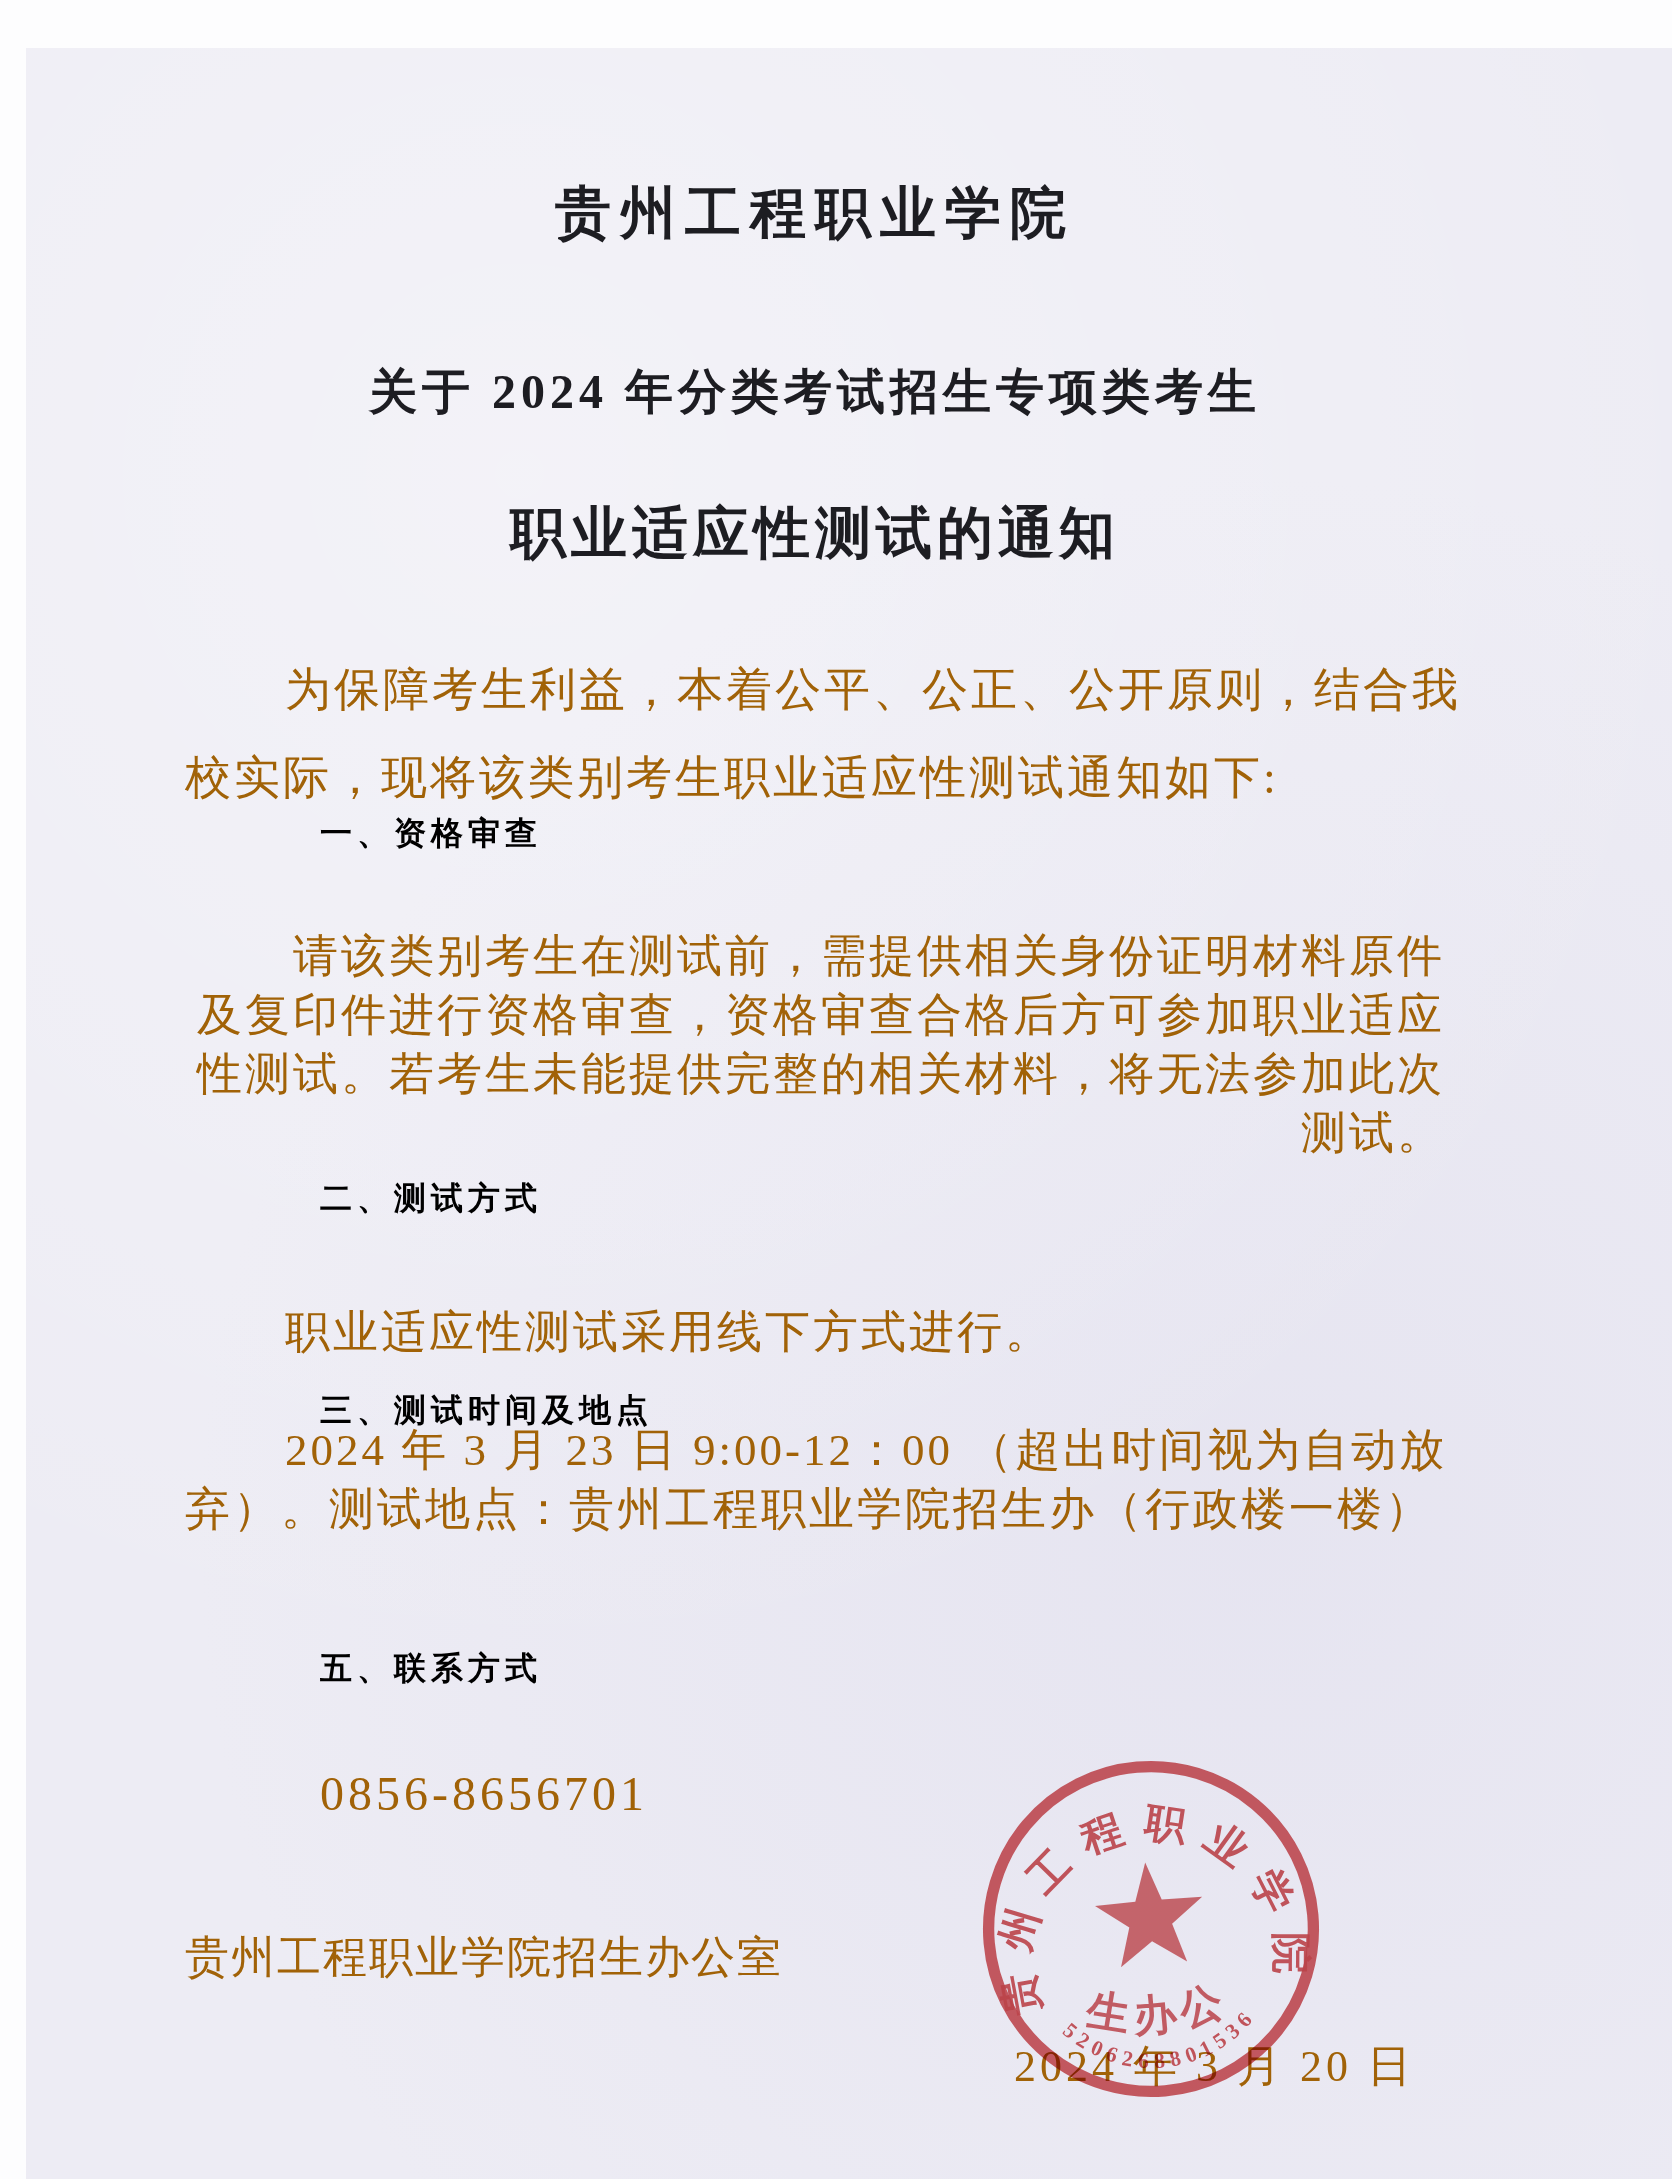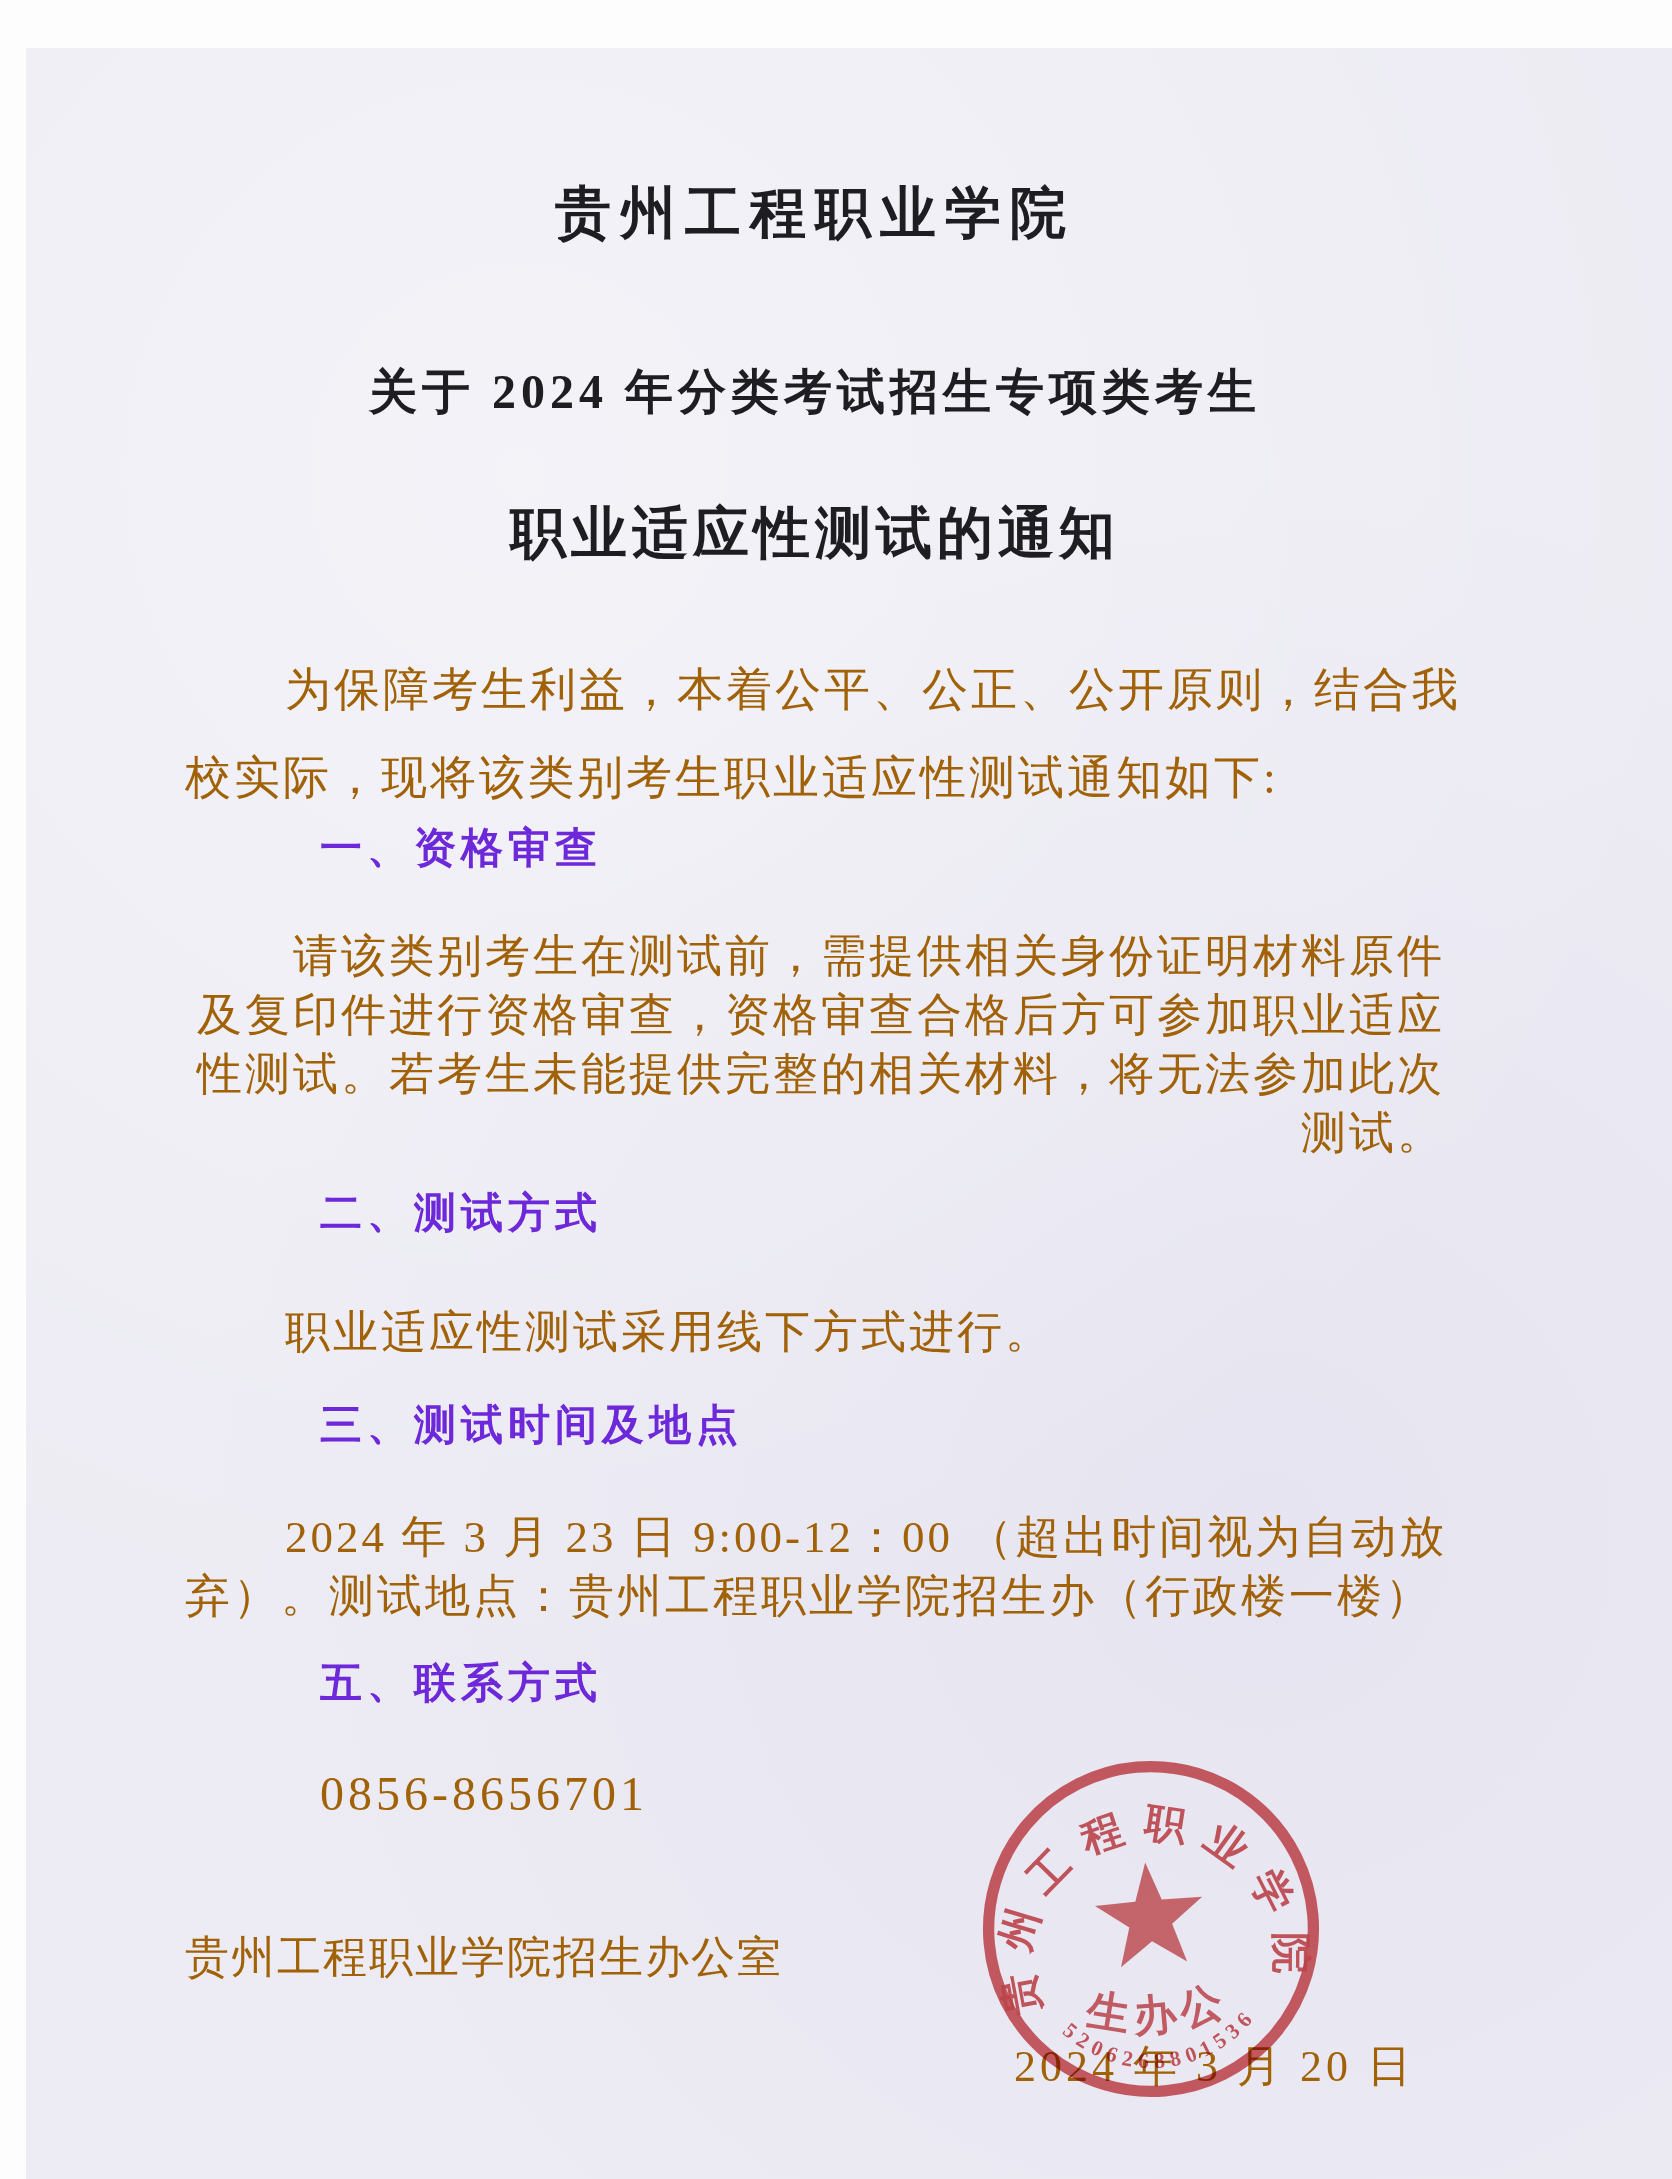--- a/index.html
+++ b/index.html
@@ -24,24 +24,24 @@
   .t1{top:138px;font-size:56px;letter-spacing:9px;padding-right:190px;}
   .t2{top:328px;font-size:48px;letter-spacing:5px;padding-right:120px;}
   .t3{top:458px;font-size:56px;letter-spacing:5px;padding-right:125px;}
   .bodytext{
     font-size:45px;letter-spacing:3px;line-height:59px;color:#a16207;
   }
   .indent{text-indent:100px;}
   .intro{top:600px;line-height:88px;font-size:46px;}
   .p1{top:882px;text-align:right;}
   .p2{top:1258px;}
-  .p3{top:1463px;}
+  .p3{top:1376px;}
   .heading{
     font-family:"Liberation Sans","DejaVu Sans",sans-serif;
-    font-weight:bold;font-size:42px;letter-spacing:5px;color:#6d28d9;
+    font-weight:bold;font-size:32px;letter-spacing:5px;color:#000000;
     padding-left:135px;
   }
   .h1{top:785px;}
   .h2{top:1150px;}
   .h3{top:1362px;}
   .h5{top:1620px;}
   .phone{top:1716px;font-size:48px;letter-spacing:4px;padding-left:135px;}
   .sig{top:1884px;width:1230px;text-align:left;font-size:44px;letter-spacing:2px;}
   .date{top:1993px;width:1230px;text-align:right;padding-right:128px;font-size:44px;letter-spacing:4px;}
   .stamp{

